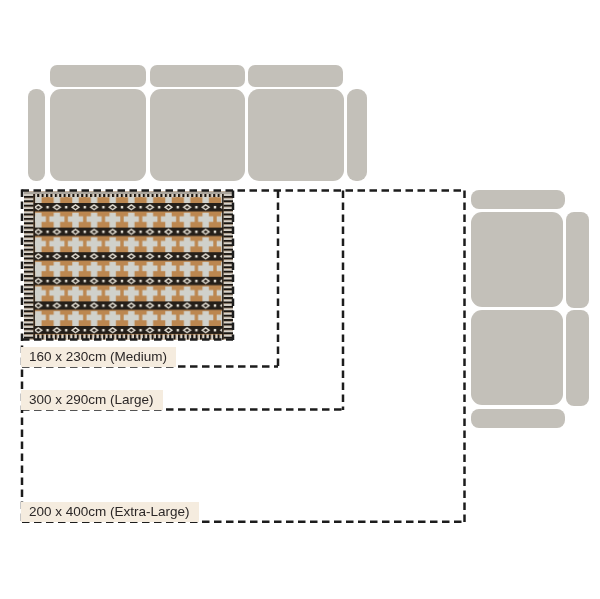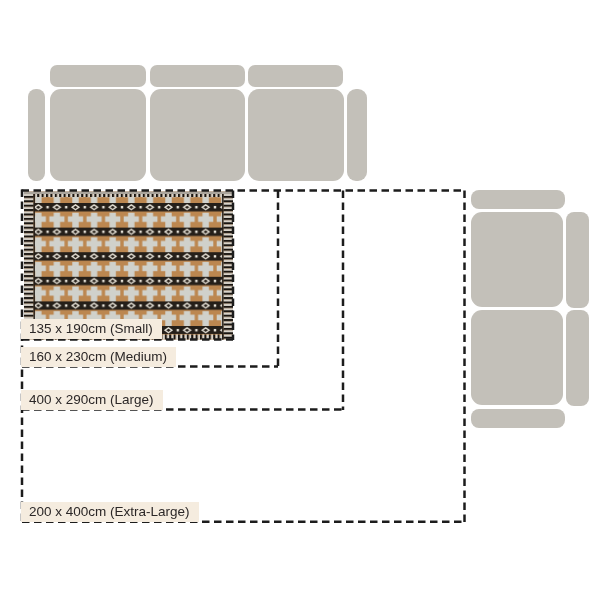--- a/index.html
+++ b/index.html
@@ -97,18 +97,17 @@
     <g stroke="#1c1c1c" stroke-width="2.5" fill="none" stroke-dasharray="7.5 4.5">
       <path d="M21.5 190.5 H464.5"></path>
       <path d="M22 189.5 V523"></path>
       <path d="M233 190.5 V340 M22 339.5 H233"></path>
       <path d="M278 190.5 V367 M22 366.5 H278"></path>
       <path d="M343 190.5 V410 M22 409.5 H343"></path>
       <path d="M464.5 190.5 V522 M22 521.75 H464.5"></path>
     </g>
   </svg>
 
-  <div class="size-label small">135 x 190cm (Small)</div>
   <div class="size-label medium">160 x 230cm (Medium)</div>
-  <div class="size-label large">400 x 290cm (Large)</div>
+  <div class="size-label large">300 x 290cm (Large)</div>
   <div class="size-label xl">200 x 400cm (Extra-Large)</div>
 
 </div>
 
 </body></html>

